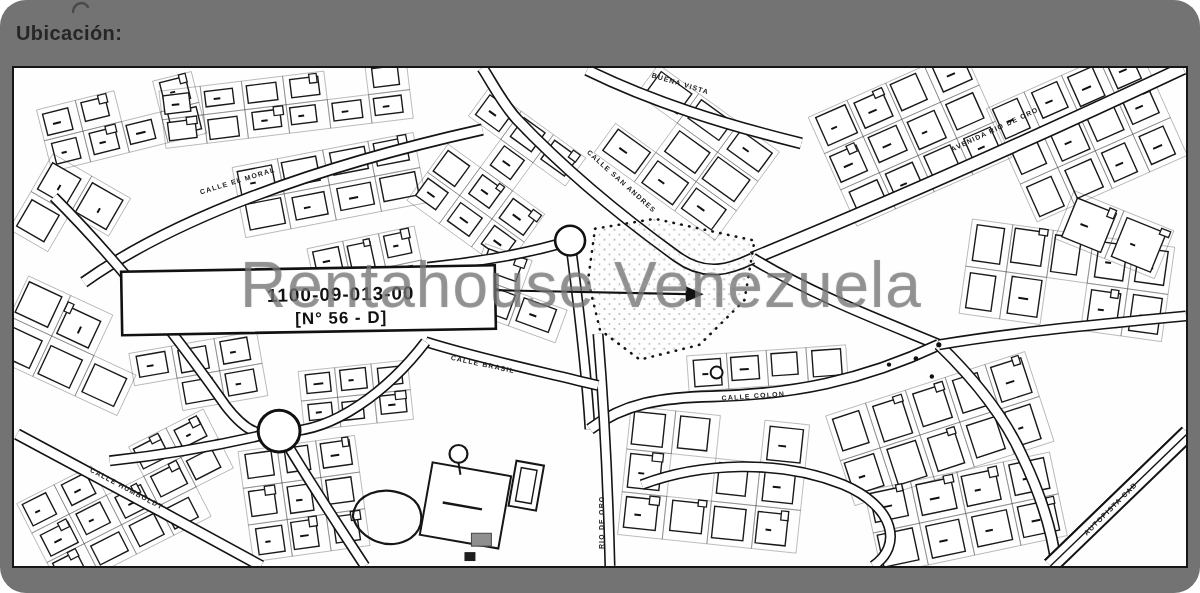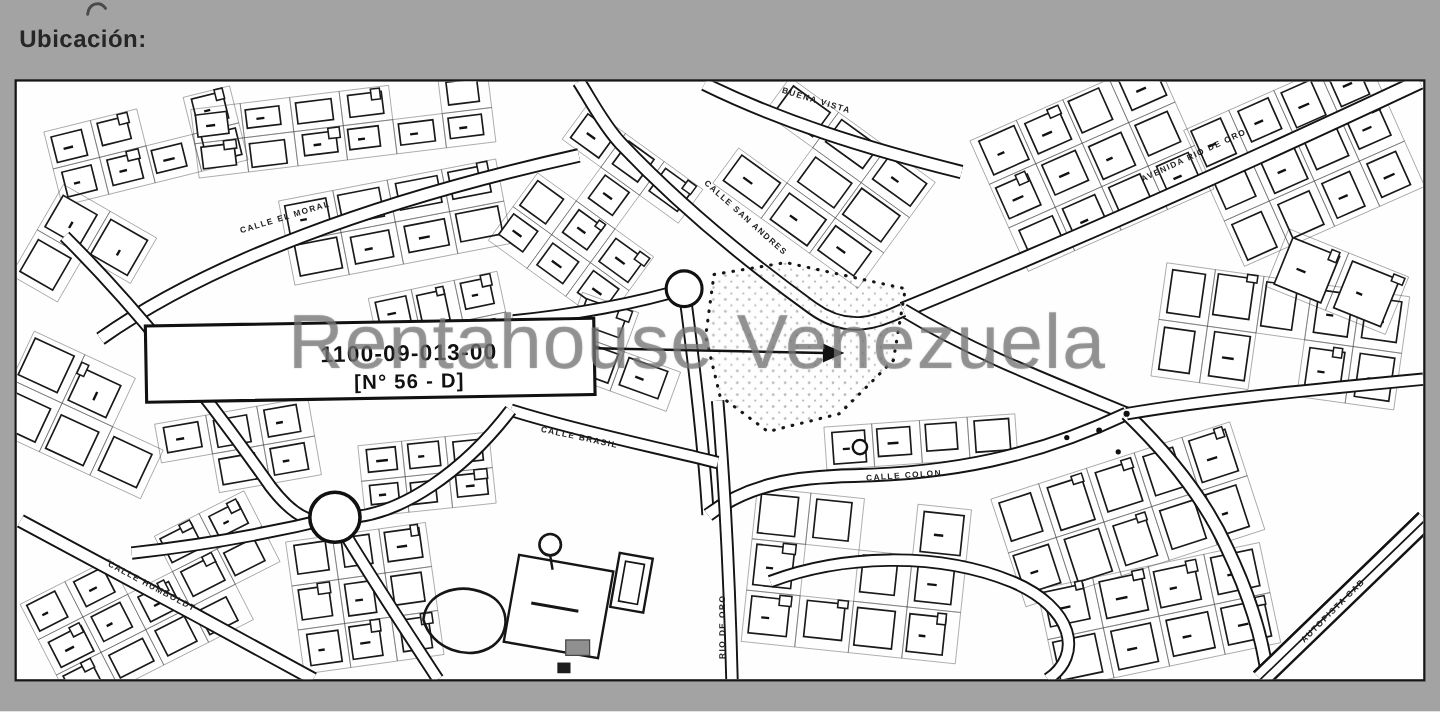--- a/index.html
+++ b/index.html
@@ -1,17 +1,17 @@
 <!DOCTYPE html>
 <html><head>
 <meta charset="utf-8">
 <style>
   html,body{margin:0;padding:0;background:#ffffff;}
-  .page{position:relative;width:1200px;height:593px;background:#a3a3a3;overflow:hidden;
-        font-family:"Liberation Sans",sans-serif;}
+  .page{position:relative;width:1200px;height:593px;background:#737373;overflow:hidden;
+        font-family:"Liberation Sans",sans-serif;border-radius:26px;}
   .top-mark{position:absolute;left:70px;top:0;}
   .page-title{position:absolute;left:16px;top:22px;font-size:20px;font-weight:700;
         color:#262626;letter-spacing:.4px;margin:0;}
   .map-frame{position:absolute;left:12px;top:66px;width:1176px;height:502px;
         border:2.5px solid #161616;box-sizing:border-box;background:#fefefe;}
   .map-frame svg.mapsvg{position:absolute;left:0;top:0;width:100%;height:100%;}
   .watermark{position:absolute;left:226px;top:180px;z-index:5;white-space:nowrap;
         font-size:64px;font-weight:500;letter-spacing:1px;color:rgba(122,122,122,.52);
         text-shadow:0 0 1px rgba(100,100,100,.55);pointer-events:none;}
   .street-label{font-size:7px;font-weight:700;letter-spacing:1.2px;fill:#1c1c1c;}

